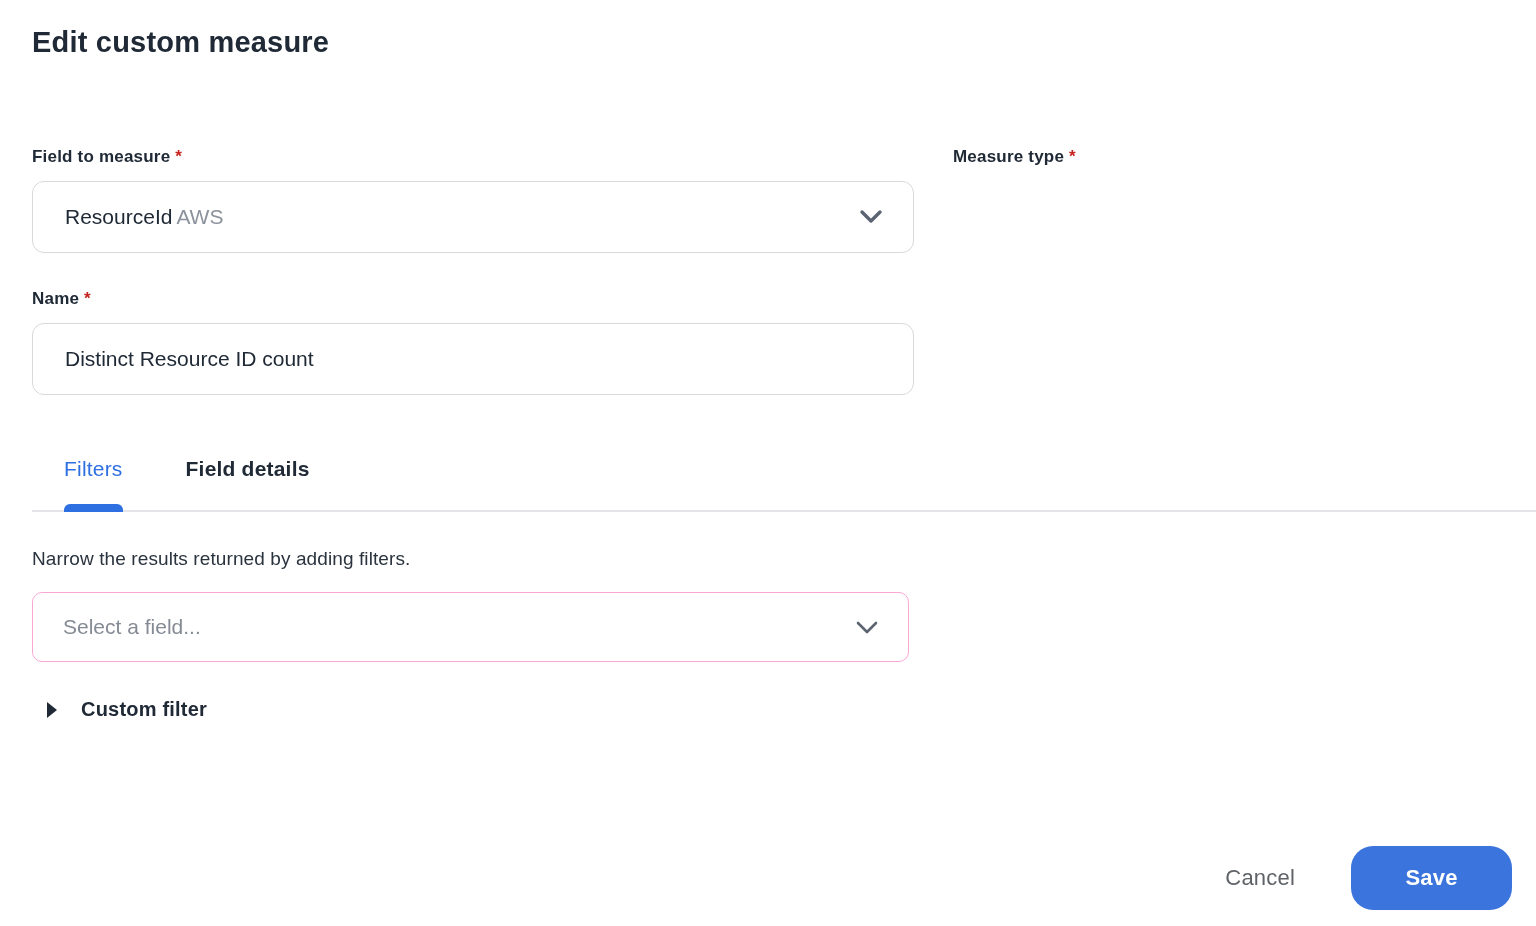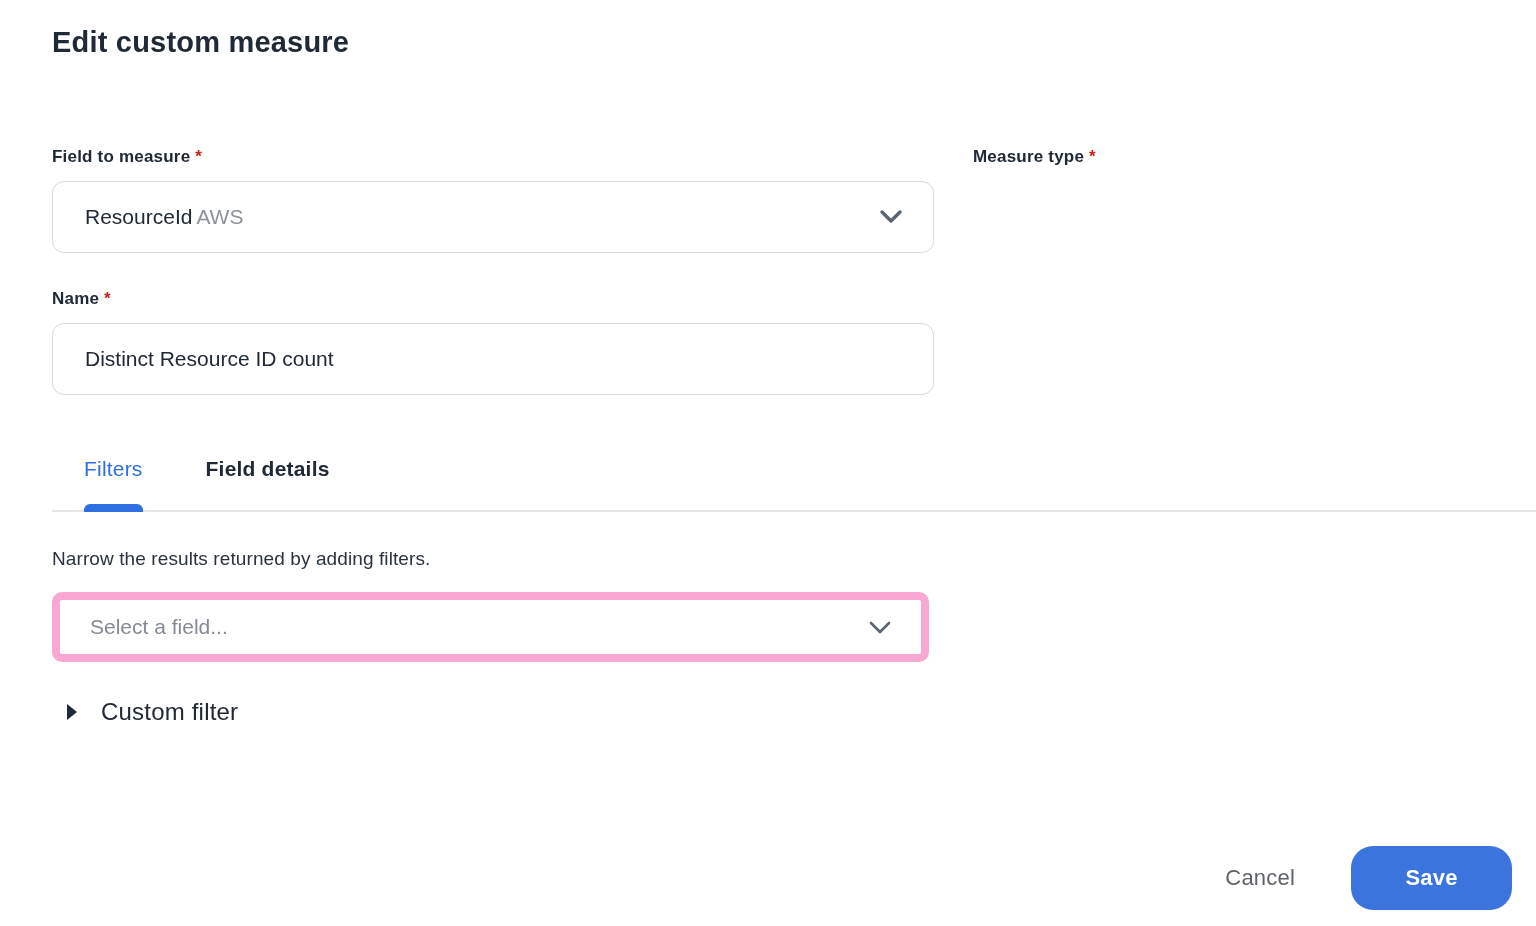--- a/index.html
+++ b/index.html
@@ -5,21 +5,21 @@
   * { margin: 0; padding: 0; box-sizing: border-box; }
   html, body {
     width: 1536px; height: 926px;
     background: #ffffff;
     font-family: "Liberation Sans", "DejaVu Sans", sans-serif;
     color: #202a36;
     overflow: hidden;
   }
   .container {
     width: 1536px; height: 926px;
-    padding: 26px 24px 16px 52px;
+    padding: 26px 24px 16px 32px;
     display: flex;
     flex-direction: column;
   }
   .page-title {
     font-size: 29px;
     font-weight: 700;
     color: #202a36;
     letter-spacing: 0.2px;
   }
   .form-row {
@@ -91,21 +91,21 @@
   .filters-description {
     margin-top: 36px;
     font-size: 19px;
     color: #2a333e;
     letter-spacing: 0.1px;
   }
   .filter-select {
     margin-top: 22px;
     width: 877px;
     height: 70px;
-    border: 8px solid #f9a8d4;
+    border: 1px solid #f9a8d4;
     border-radius: 10px;
     display: flex;
     align-items: center;
     padding: 0 28px 0 30px;
     cursor: pointer;
   }
   .placeholder-text { font-size: 21px; color: #858b94; }
   .custom-filter-row {
     margin-top: 36px;
     display: flex;
@@ -113,22 +113,22 @@
     padding-left: 15px;
     cursor: pointer;
   }
   .caret-right-triangle {
     width: 0; height: 0;
     border-top: 8px solid transparent;
     border-bottom: 8px solid transparent;
     border-left: 10px solid #202a36;
   }
   .custom-filter-label {
-    font-size: 24px;
-    font-weight: 400;
+    font-size: 20px;
+    font-weight: 700;
     color: #202a36;
     margin-left: 24px;
     letter-spacing: 0.2px;
   }
   .footer {
     margin-top: auto;
     display: flex;
     justify-content: flex-end;
     align-items: center;
     gap: 56px;

